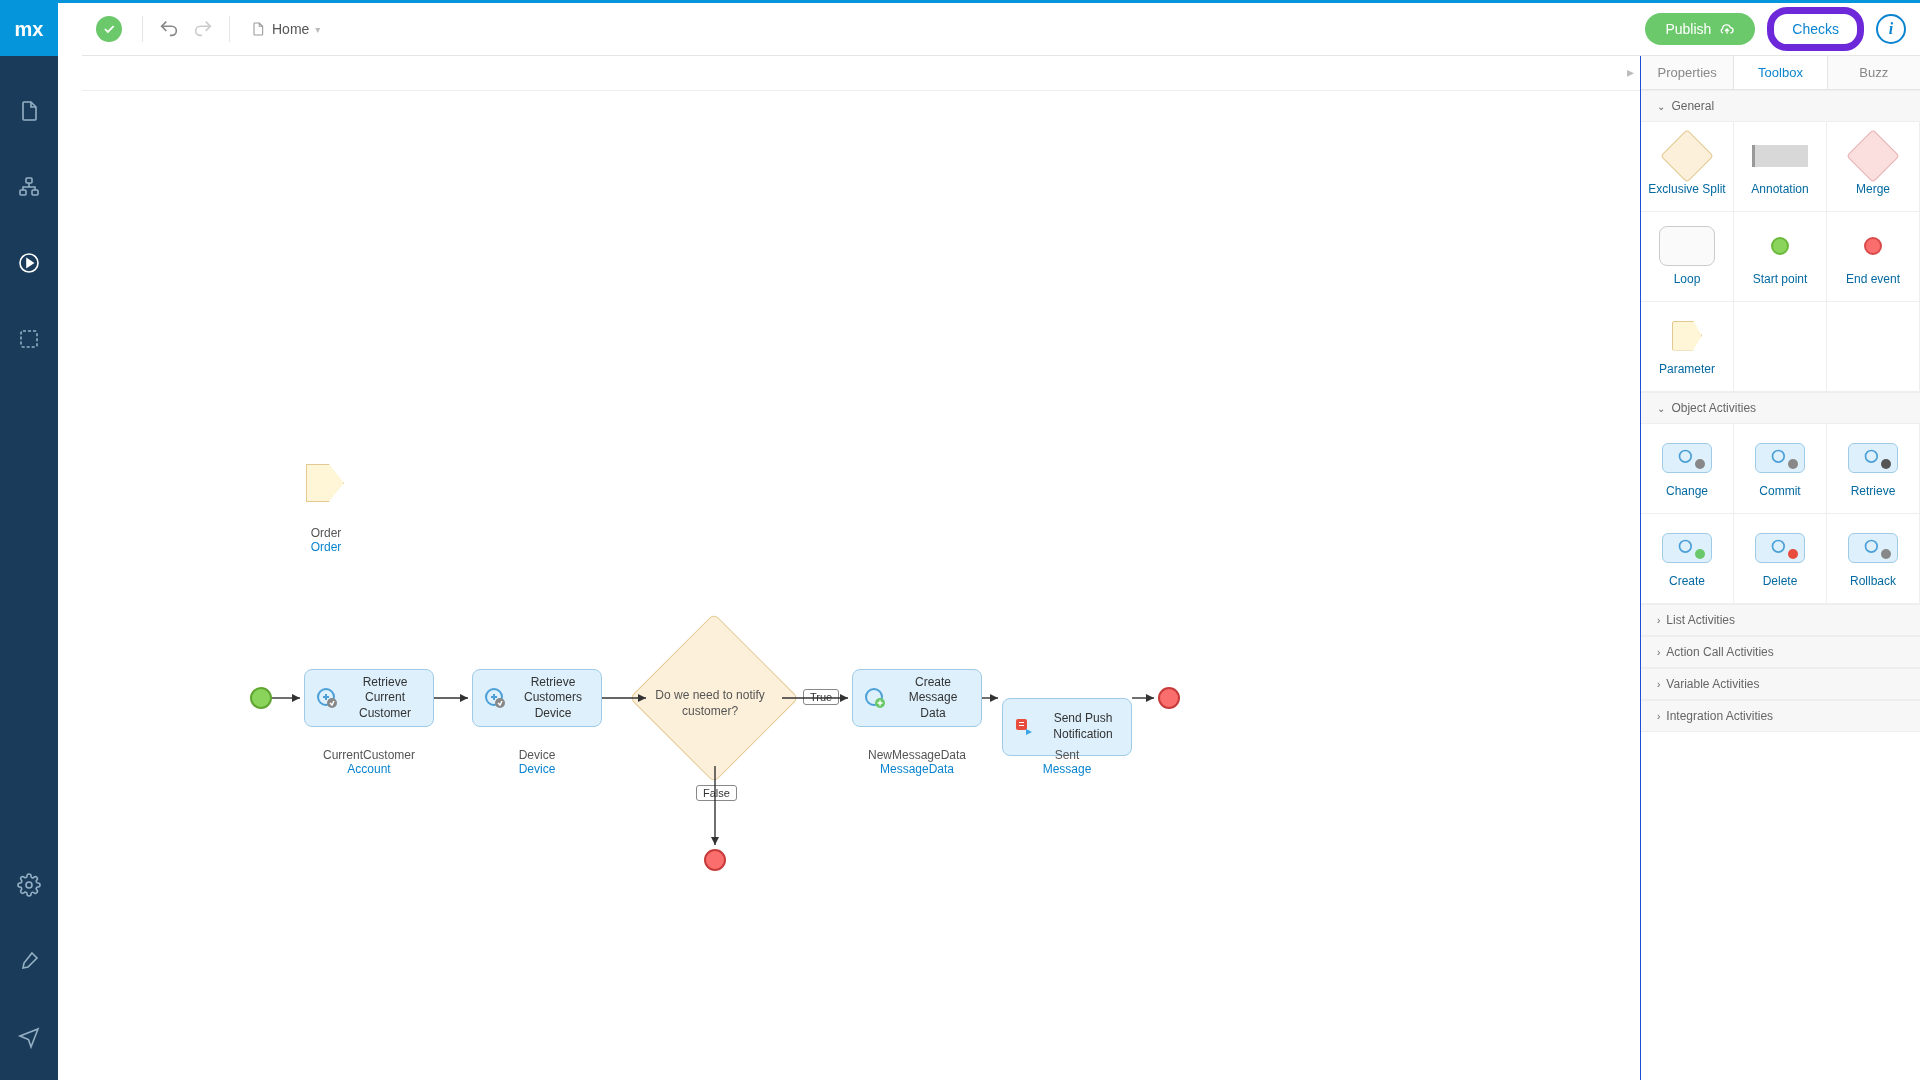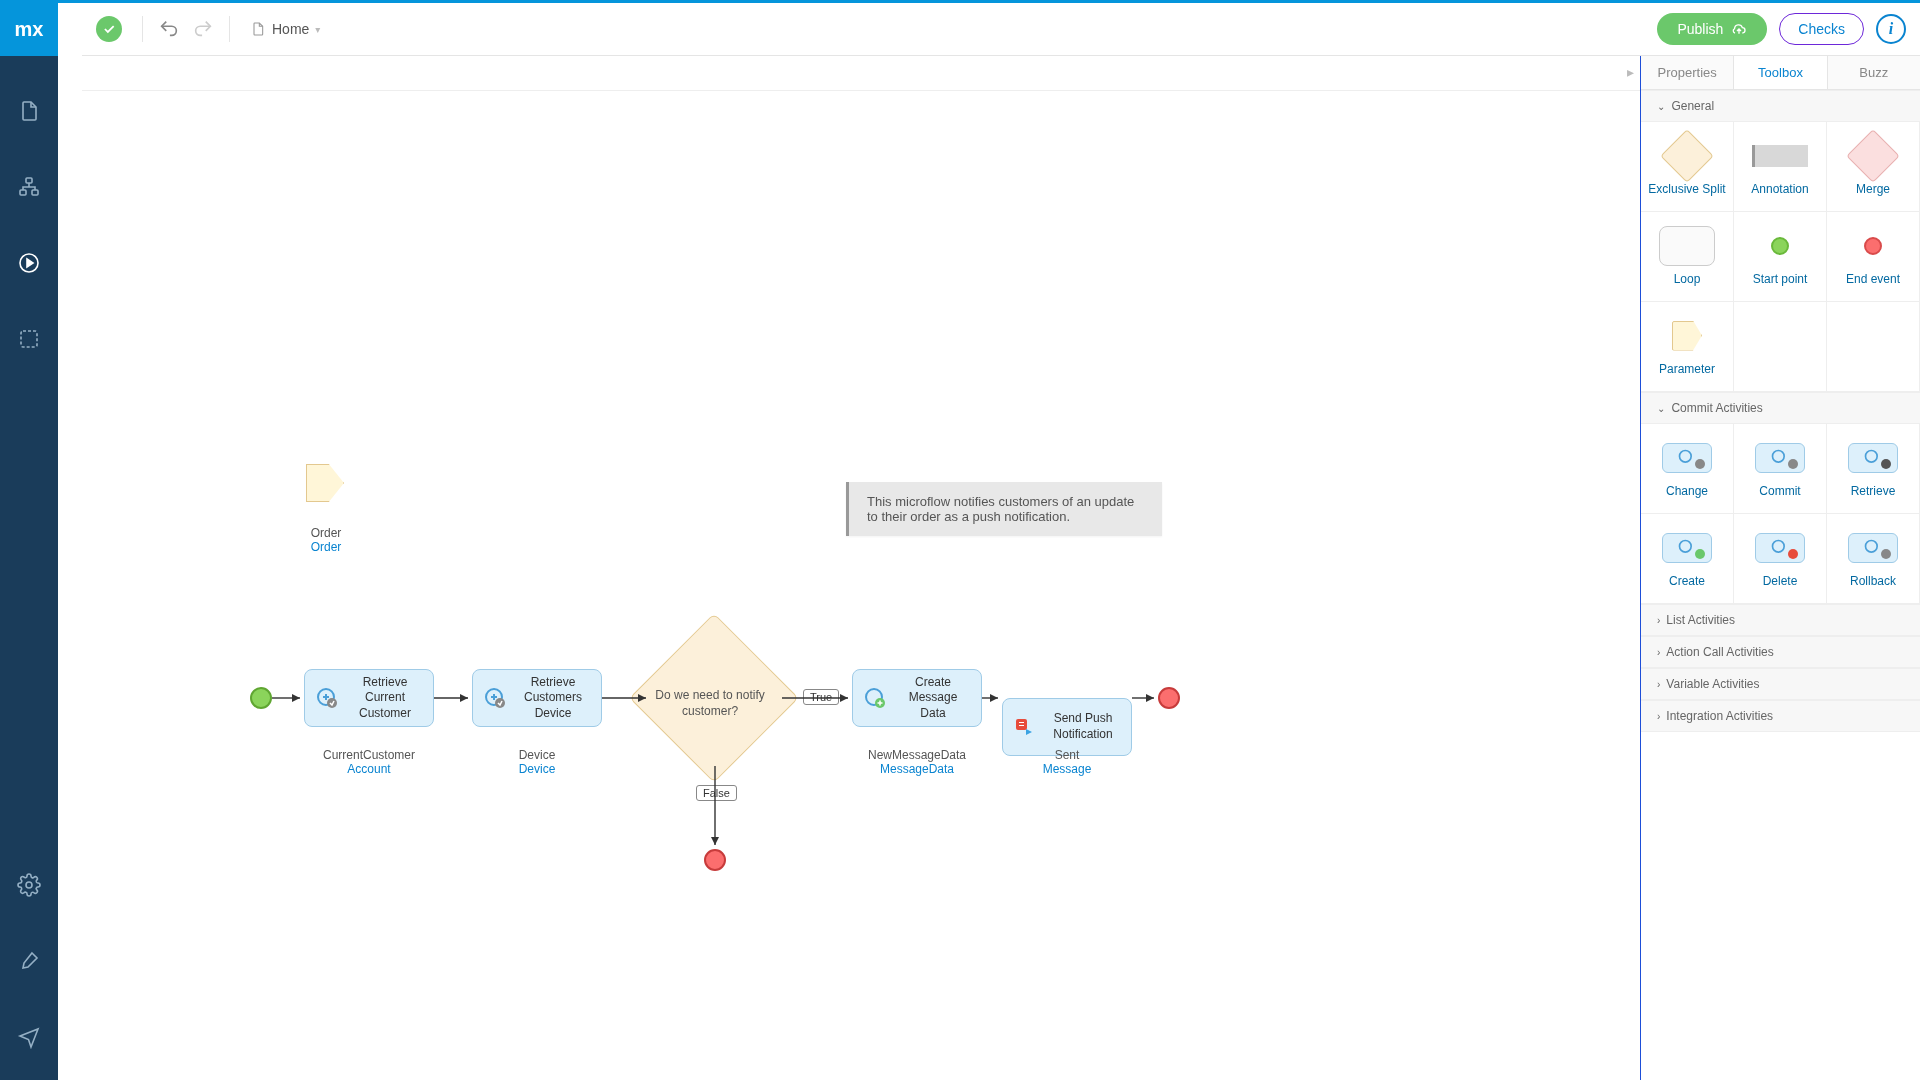--- a/index.html
+++ b/index.html
@@ -21,21 +21,21 @@
 
 
 .toolbar { height: 53px; border-bottom: 1px solid #E5E5E5; display: flex; align-items: center; padding: 0 14px; gap: 6px; }
 .check-circle { width: 26px; height: 26px; border-radius: 50%; background: #6BC86B; display: flex; align-items: center; justify-content: center; color: #fff; margin-right: 8px; }
 .tb-divider { width: 1px; height: 26px; background: #E5E5E5; margin: 0 6px; }
 .tb-icon { width: 28px; height: 28px; display: flex; align-items: center; justify-content: center; color: #888; cursor: pointer; }
 .tb-icon.disabled { color: #ccc; }
 .breadcrumb { display: flex; align-items: center; gap: 6px; color: #555; font-size: 14px; padding: 0 8px; }
 .toolbar-right { margin-left: auto; display: flex; align-items: center; gap: 12px; }
 .publish-btn { background: #6BC86B; color: #fff; border: none; border-radius: 20px; padding: 8px 20px; font-size: 14px; display: flex; align-items: center; gap: 8px; cursor: pointer; }
-.checks-btn { background: #fff; color: #0A84D0; border: 1px solid #6d28d9; border-radius: 20px; padding: 7px 18px; font-size: 14px; cursor: pointer; }
+.checks-btn { background: #fff; color: #0A84D0; border: 7px solid #6d28d9; border-radius: 20px; padding: 7px 18px; font-size: 14px; cursor: pointer; }
 .info-circle { width: 30px; height: 30px; border-radius: 50%; border: 2px solid #0A84D0; color: #0A84D0; display: flex; align-items: center; justify-content: center; font-style: italic; font-weight: 700; font-family: Georgia, serif; cursor: pointer; }
 
 
 .workspace-row { flex: 1; display: flex; }
 .canvas-wrap { flex: 1; position: relative; background: #fff; }
 .canvas-header-divider { position: absolute; top: 34px; left: 0; right: 0; height: 1px; background: #EEE; }
 .collapse-handle { position: absolute; top: 8px; right: 6px; color: #bbb; font-size: 14px; cursor: pointer; }
 
 
 .right-panel { width: 280px; border-left: 1px solid #1d4ed8; display: flex; flex-direction: column; background: #fff; }
@@ -190,21 +190,20 @@
         <div class="collapse-handle">▸</div>
 
         <div class="mf" style="left:224px; top:408px;">
             <div class="mf-param-shape"></div>
           </div>
         <div class="mf mf-label" style="left:204px; top:470px; width:80px">
           <div>Order</div>
           <div class="type-link">Order</div>
         </div>
 
-        <div class="mf mf-annotation" style="left:764px; top:426px;">This microflow notifies customers of an update to their order as a push notification.</div>
 
         <div class="mf mf-start" style="left:168px; top:631px;"></div>
 
         <div class="mf mf-activity" style="left:222px; top:613px;">
           <div class="act-icon"><svg viewBox="0 0 24 24" width="24" height="24">
                 <circle cx="11" cy="11" r="8" fill="none" stroke="#4A9FD8" stroke-width="2"></circle>
                 <path d="M8 11h6M11 8v6" stroke="#4A9FD8" stroke-width="2"></path>
                 <circle cx="17" cy="17" r="5" fill="#888"></circle>
                 <path d="M15 17l2 2 2-4" stroke="#fff" stroke-width="1.5" fill="none"></path>
               </svg></div>
@@ -336,21 +335,21 @@
                 <div class="param-shape"></div>
               </div>
               <span>Parameter</span>
             </div>
           <div class="tool-cell"></div>
           <div class="tool-cell"></div>
         </div>
 
         <div class="section-header">
             <span class="chev">⌄</span>
-            <span>Commit Activities</span>
+            <span>Object Activities</span>
           </div>
         <div class="tool-grid">
           <div class="tool-cell">
               <div class="tool-cell-icon">
                 <div class="obj-act">
                   <svg width="20" height="20" viewBox="0 0 24 24">
                     <circle cx="10" cy="10" r="7" fill="none" stroke="#4A9FD8" stroke-width="2"></circle>
                   </svg>
                   <div class="obj-act-badge" style="background:#888"></div>
                 </div>

